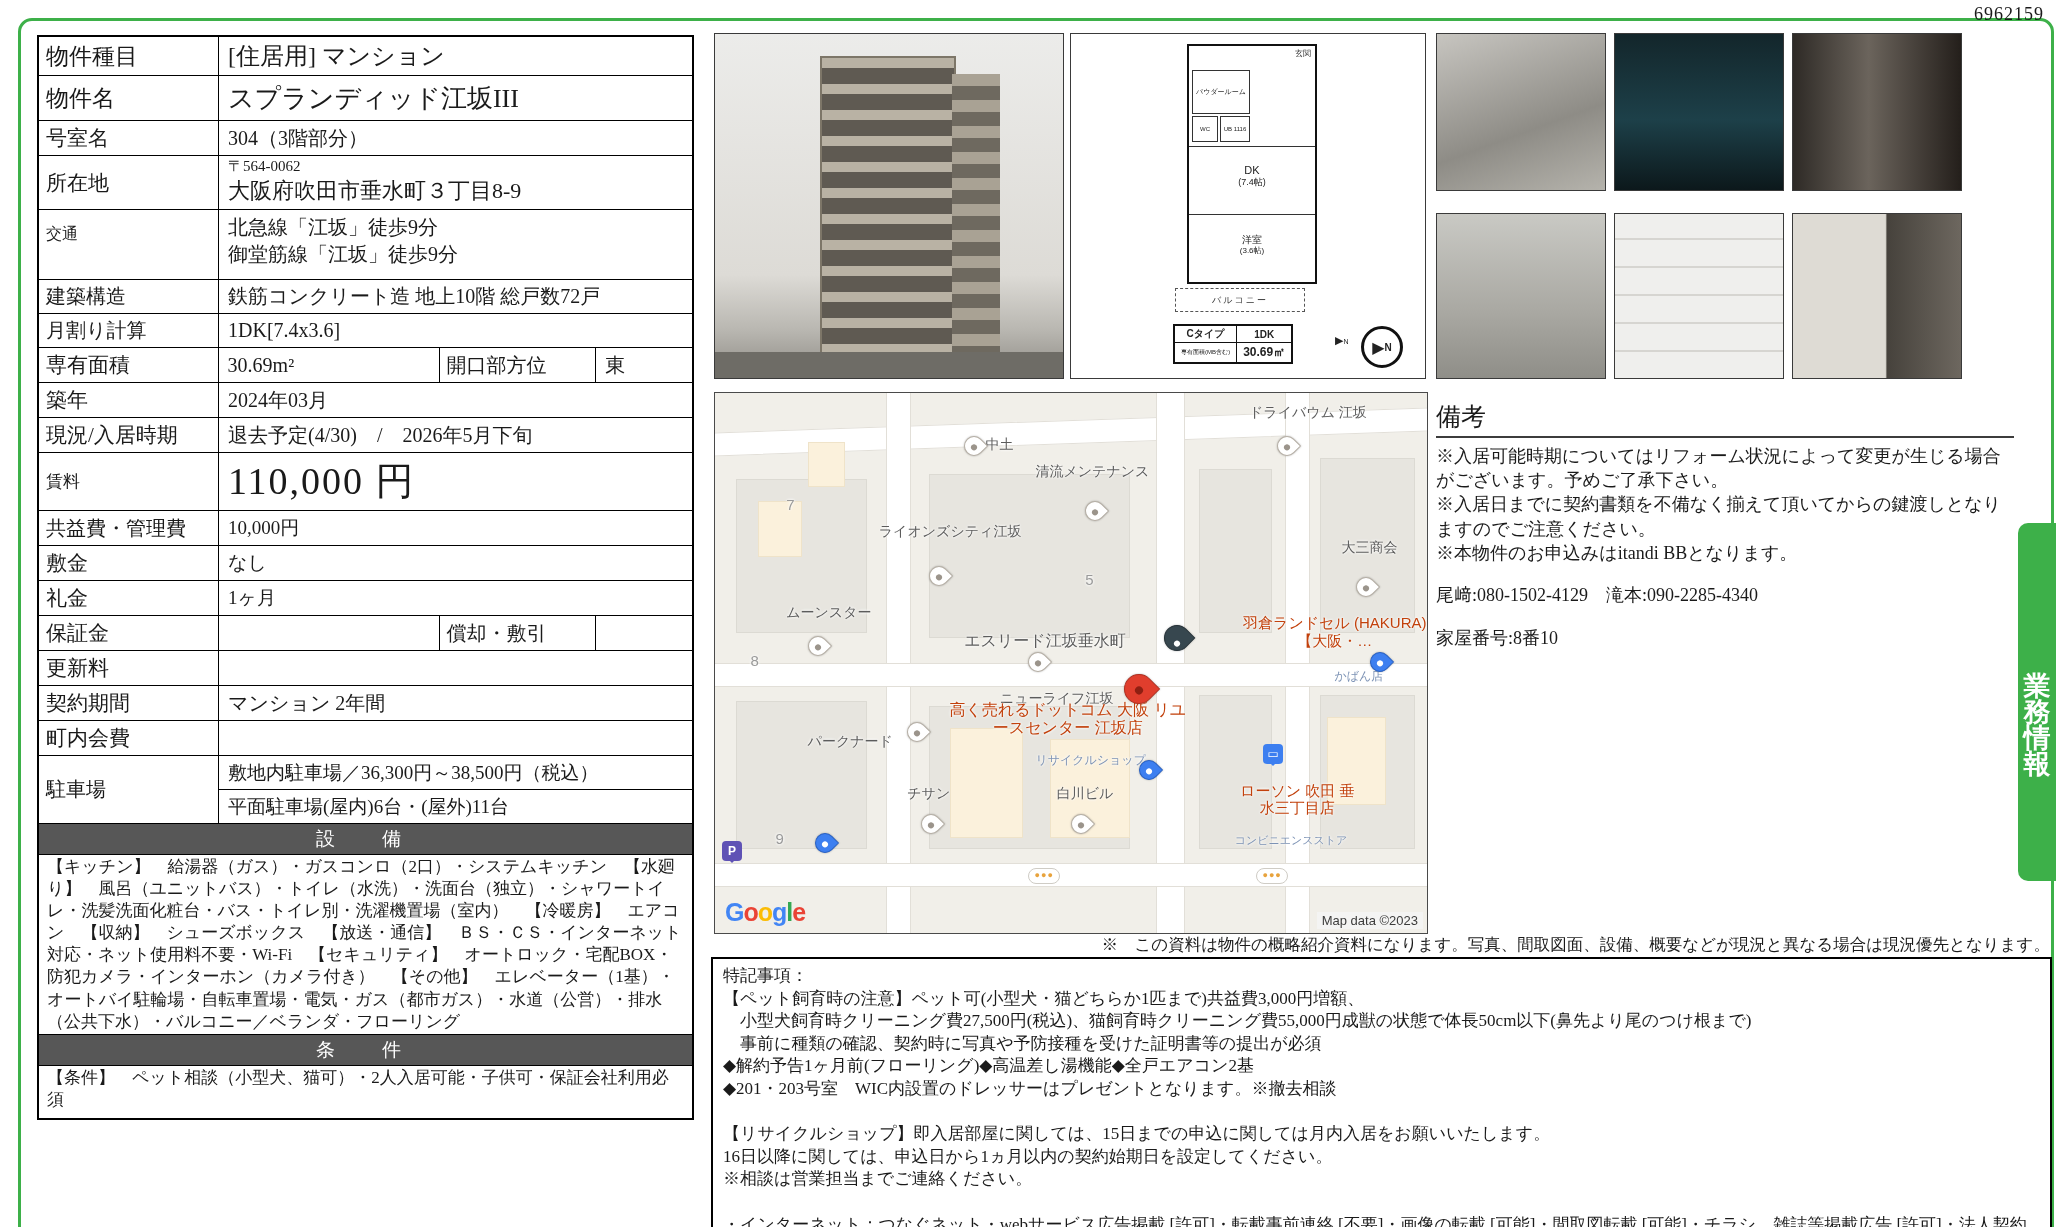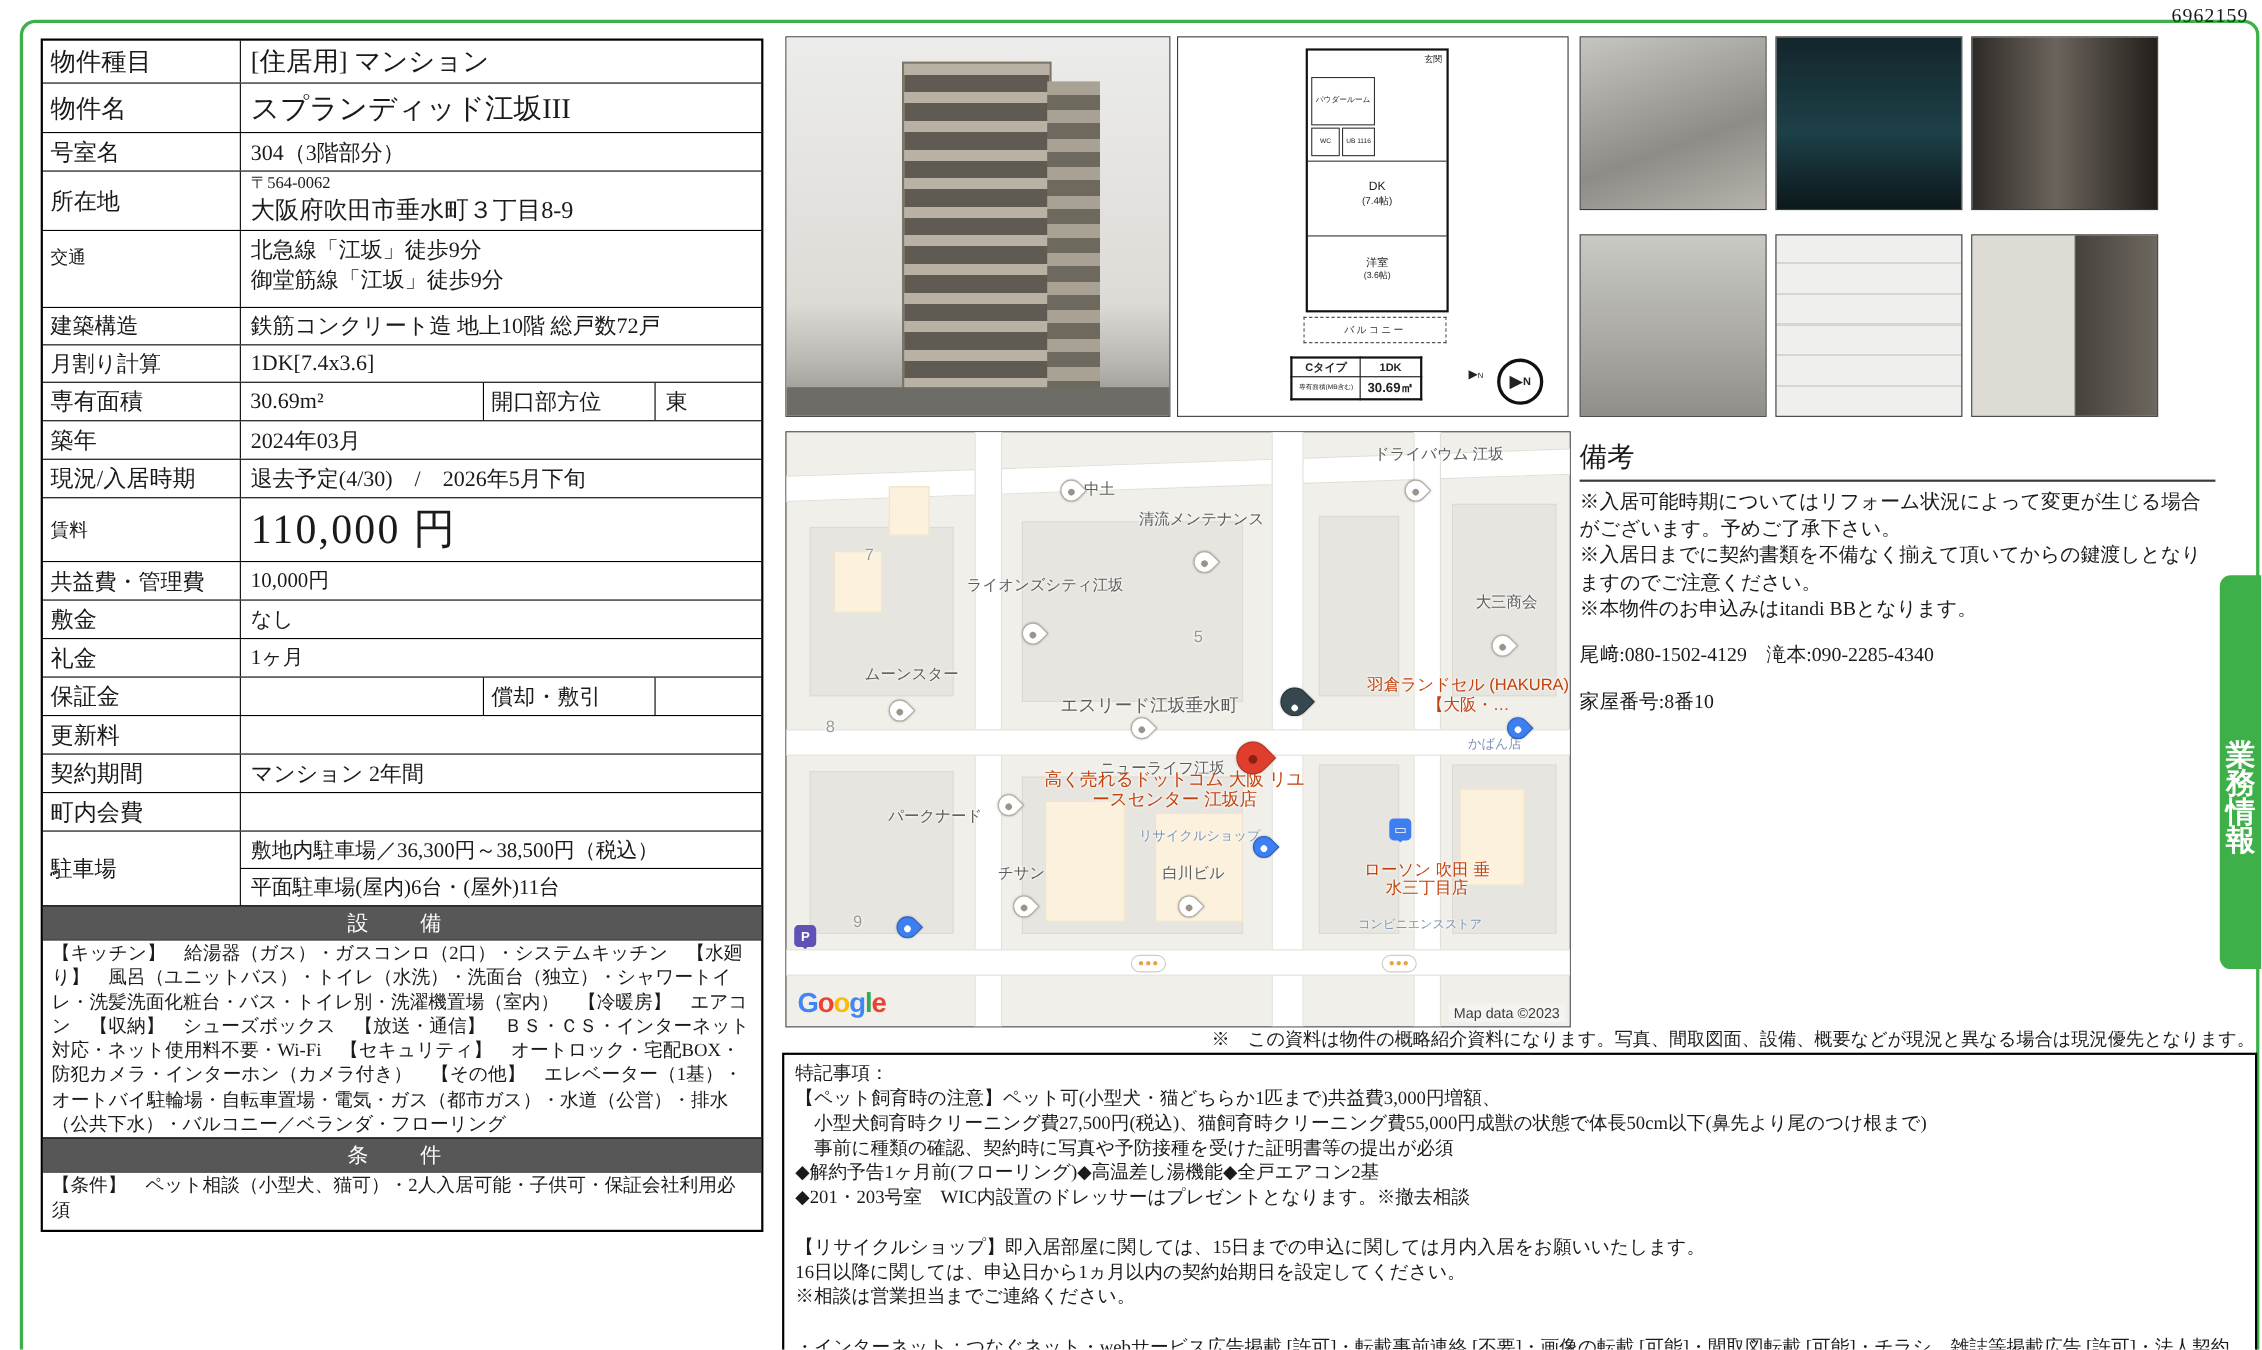--- a/index.html
+++ b/index.html
@@ -27,21 +27,21 @@
   
   .sky{position:absolute;inset:0;background:linear-gradient(#ececea,#dddbd6 70%,#b9b7b1 86%,#8e8b85 100%);}
   .bld{position:absolute;left:105px;top:22px;width:132px;height:300px;background:repeating-linear-gradient(#b9b2a4 0 10px,#5f5a52 10px 26px);border:2px solid #7d7668;}
   .bldwing{position:absolute;left:237px;top:40px;width:48px;height:282px;background:repeating-linear-gradient(#a9a294 0 12px,#6e695f 12px 26px);}
   .ground{position:absolute;left:0;bottom:0;width:100%;height:26px;background:#6e6c66;}
   
   .fpbox{background:#fff;font-family:"Liberation Sans","DejaVu Sans",sans-serif;color:#222;}
   .fp-unit{position:absolute;left:116px;top:10px;width:130px;height:240px;border:2px solid #111;box-sizing:border-box;}
   .fp-room{position:absolute;border:1px solid #333;box-sizing:border-box;font-size:7px;display:flex;align-items:center;justify-content:center;text-align:center;line-height:1.1;}
   .fp-label{position:absolute;text-align:center;line-height:1.15;}
-  .fp-balcony{position:absolute;left:114px;top:254px;width:130px;height:24px;border:1px dashed #555;box-sizing:border-box;display:flex;align-items:center;justify-content:center;font-size:9px;letter-spacing:2px;color:#333;}
+  .fp-balcony{position:absolute;left:104px;top:254px;width:130px;height:24px;border:1px dashed #555;box-sizing:border-box;display:flex;align-items:center;justify-content:center;font-size:9px;letter-spacing:2px;color:#333;}
   .fp-legend{position:absolute;left:102px;top:290px;border:2px solid #111;border-collapse:collapse;font-size:10px;}
   .fp-legend td{border:1px solid #111;padding:1px 6px;text-align:center;}
   .fp-compass{position:absolute;right:22px;bottom:10px;width:36px;height:36px;border:3px solid #111;border-radius:50%;display:flex;align-items:center;justify-content:center;font-weight:bold;}
   
   .map{position:absolute;left:714px;top:392px;width:712px;height:540px;background:#f1efe9;border:1px solid #4a4a4a;overflow:hidden;
        font-family:"Liberation Sans","DejaVu Sans",sans-serif;}
   .road{position:absolute;background:#fff;border:1px solid #e2dfd8;box-sizing:border-box;}
   .blk{position:absolute;background:#e7e5df;border:1px solid #dcdad3;}
   .peach{position:absolute;background:#fbf1dc;border:1px solid #efe3c9;}
   .mlabel{position:absolute;color:#5c5c5c;font-size:14px;white-space:nowrap;text-shadow:0 0 3px #fff,0 0 3px #fff;}

